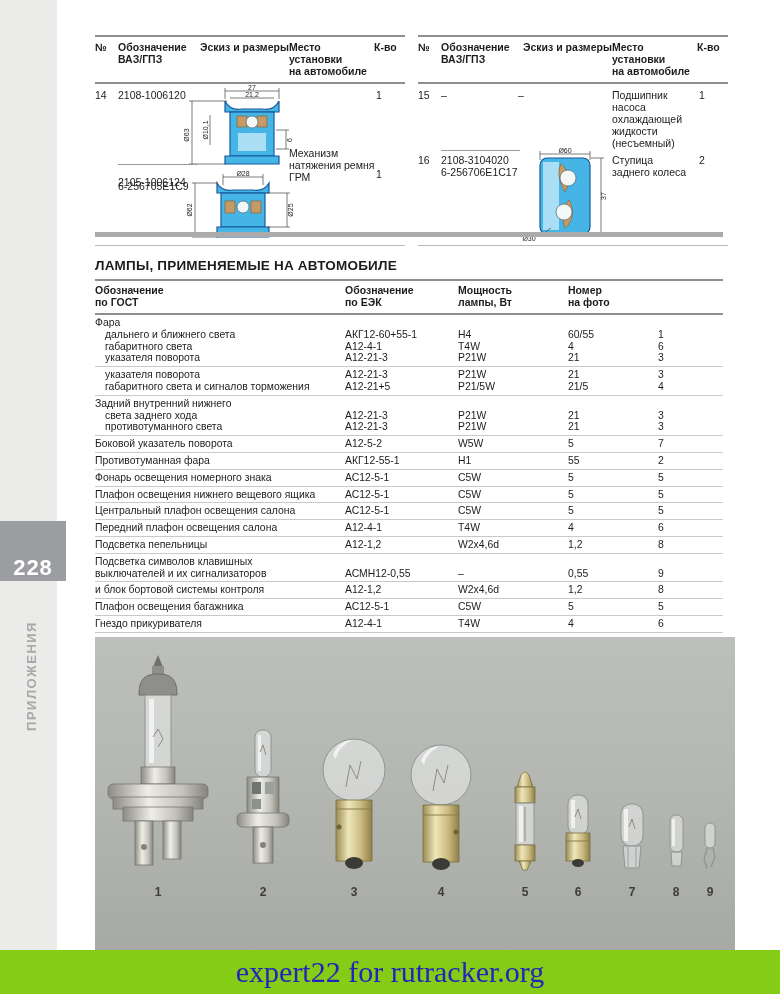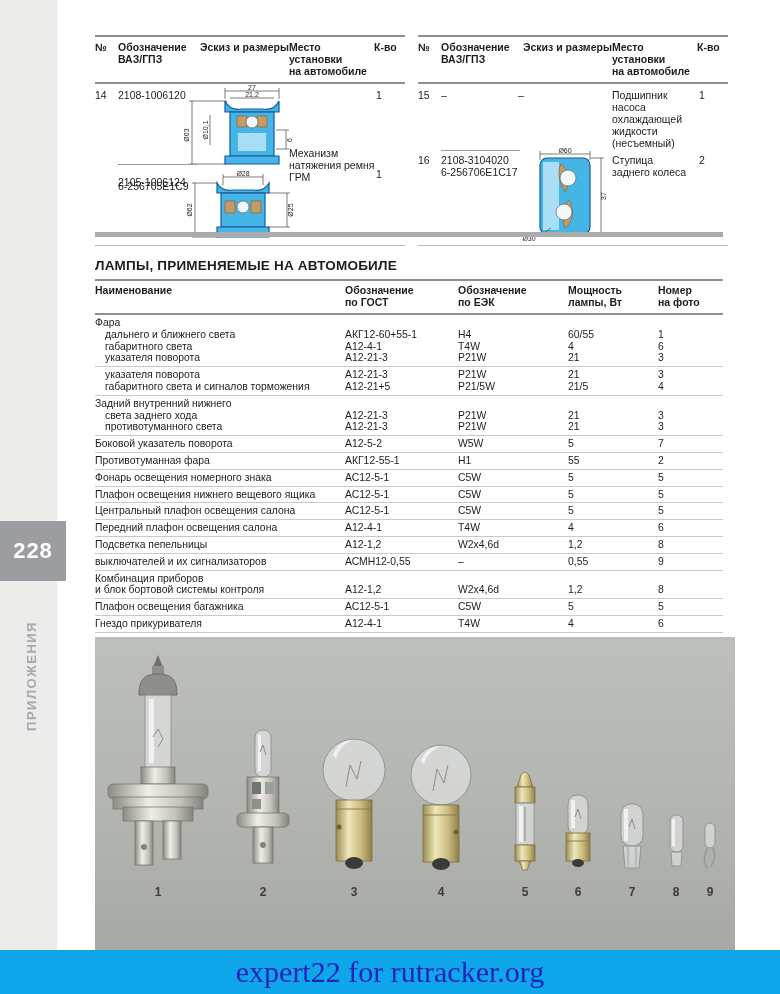--- a/index.html
+++ b/index.html
@@ -1,21 +1,21 @@
 <!DOCTYPE html>
 <html><head>
 <meta charset="utf-8">
 <style>
   html,body{margin:0;padding:0;}
   .page{position:relative;width:780px;height:994px;background:#fff;overflow:hidden;
         font-family:"Liberation Sans",sans-serif;color:#1c1c1c;}
   
   .sidebar{position:absolute;left:0;top:0;width:57px;height:994px;background:#ebebe9;}
   .pagenum-box{position:absolute;left:0;top:521px;width:66px;height:60px;background:#9b9da0;
-        display:flex;align-items:center;justify-content:center;}
+        display:flex;align-items:flex-end;justify-content:center;}
   .pagenum-box span{color:#fff;font-size:22px;font-weight:bold;letter-spacing:1px;}
   .side-label{position:absolute;left:31px;top:676px;transform:translate(-50%,-50%) rotate(-90deg);
         color:#a9a9a9;font-weight:bold;font-size:13px;letter-spacing:1.5px;white-space:nowrap;}
   
   .btable{position:absolute;top:35px;width:310px;font-size:10.5px;}
   .btable.tleft{left:95px;} .btable.tright{left:418px;}
   .bt-head{display:grid;grid-template-columns:23px 82px 89px 85px 31px;
         border-top:2px solid #8f8f8f;border-bottom:2px solid #8f8f8f;
         font-weight:bold;line-height:12px;padding:4px 0 5px;white-space:pre-line;}
   .bt-body{position:relative;height:161px;border-bottom:1px solid #b8b8b8;line-height:12px;}
@@ -41,21 +41,21 @@
   .cell{overflow:hidden;}
   .cell.ind{padding-left:10px;}
   
   .photo{position:absolute;left:95px;top:637px;width:640px;height:313px;}
   .bulb-num{font-size:12px;font-weight:bold;fill:#3c3c38;font-family:"Liberation Sans",sans-serif;text-anchor:middle;}
   .glass{fill:rgba(255,255,255,0.42);stroke:#8e9696;stroke-width:1;}
   .glasslight{fill:rgba(255,255,255,0.65);stroke:none;}
   .fil{stroke:#7a7a72;stroke-width:0.8;fill:none;}
   .darktip{fill:#3a3a36;}
   
-  .wm{position:absolute;left:0;top:950px;width:780px;height:44px;background:#0ea5e9;
+  .wm{position:absolute;left:0;top:950px;width:780px;height:44px;background:#84cc16;
         display:flex;align-items:center;justify-content:center;}
   .wm span{font-family:"Liberation Serif",serif;font-size:30px;color:#2424bb;}
 </style>
 </head>
 <body>
 
 <div class="page">
 
   <div class="sidebar"></div>
   <div class="pagenum-box">
@@ -176,21 +176,20 @@
         <line class="dimln" x1="25" y1="88" x2="36" y2="80"></line>
         <text class="dimtxt" x="14" y="93" text-anchor="middle">Ø30</text>
       </svg>
     </div>
   </div>
 
   <div class="lamps">
     <div class="lamps-bar"></div>
     <div class="lamps-title">ЛАМПЫ, ПРИМЕНЯЕМЫЕ НА АВТОМОБИЛЕ</div>
     <div class="lamps-head">
-      <div>Наименование</div>
       <div>Обозначение
 по ГОСТ</div>
       <div>Обозначение
 по ЕЭК</div>
       <div>Мощность
 лампы, Вт</div>
       <div>Номер
 на фото</div>
     </div>
     <div>
@@ -321,35 +320,35 @@
           <div class="lamp-row">
             <div class="cell name">Подсветка пепельницы</div>
             <div class="cell">А12-1,2</div>
             <div class="cell">W2x4,6d</div>
             <div class="cell">1,2</div>
             <div class="cell">8</div>
           </div>
         </div>
         <div class="lamp-section">
           <div class="lamp-row">
+            <div class="cell name">Подсветка символов клавишных</div>
+            <div class="cell"></div>
+            <div class="cell"></div>
+            <div class="cell"></div>
+            <div class="cell"></div>
+          </div>
+          <div class="lamp-row">
             <div class="cell name">выключателей и их сигнализаторов</div>
             <div class="cell">АСМН12-0,55</div>
             <div class="cell">–</div>
             <div class="cell">0,55</div>
             <div class="cell">9</div>
           </div>
         </div>
         <div class="lamp-section">
-          <div class="lamp-row">
-            <div class="cell name">Комбинация приборов</div>
-            <div class="cell"></div>
-            <div class="cell"></div>
-            <div class="cell"></div>
-            <div class="cell"></div>
-          </div>
           <div class="lamp-row">
             <div class="cell name">и блок бортовой системы контроля</div>
             <div class="cell">А12-1,2</div>
             <div class="cell">W2x4,6d</div>
             <div class="cell">1,2</div>
             <div class="cell">8</div>
           </div>
         </div>
         <div class="lamp-section">
           <div class="lamp-row">

